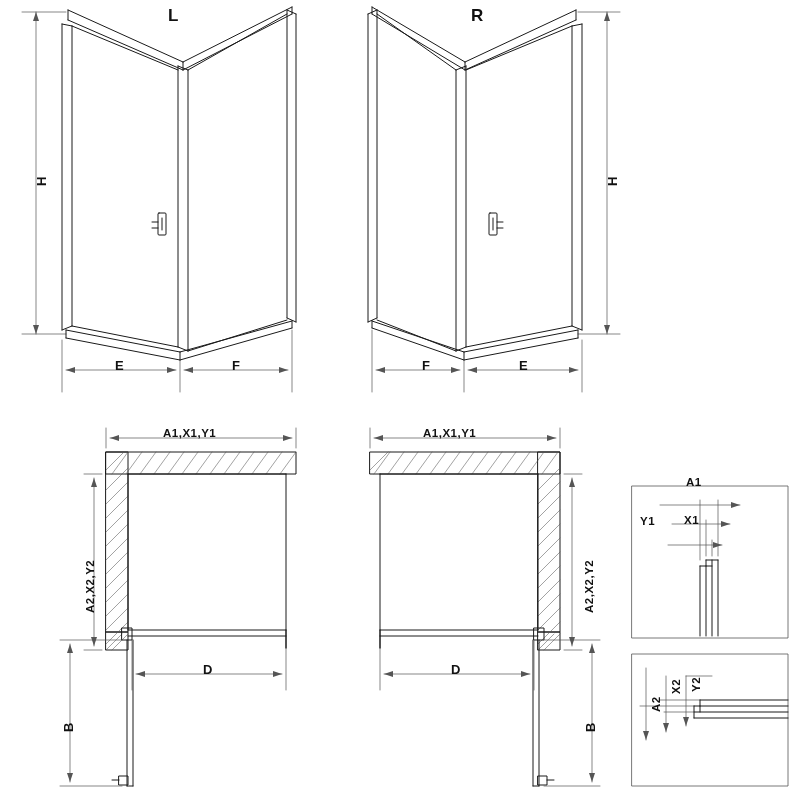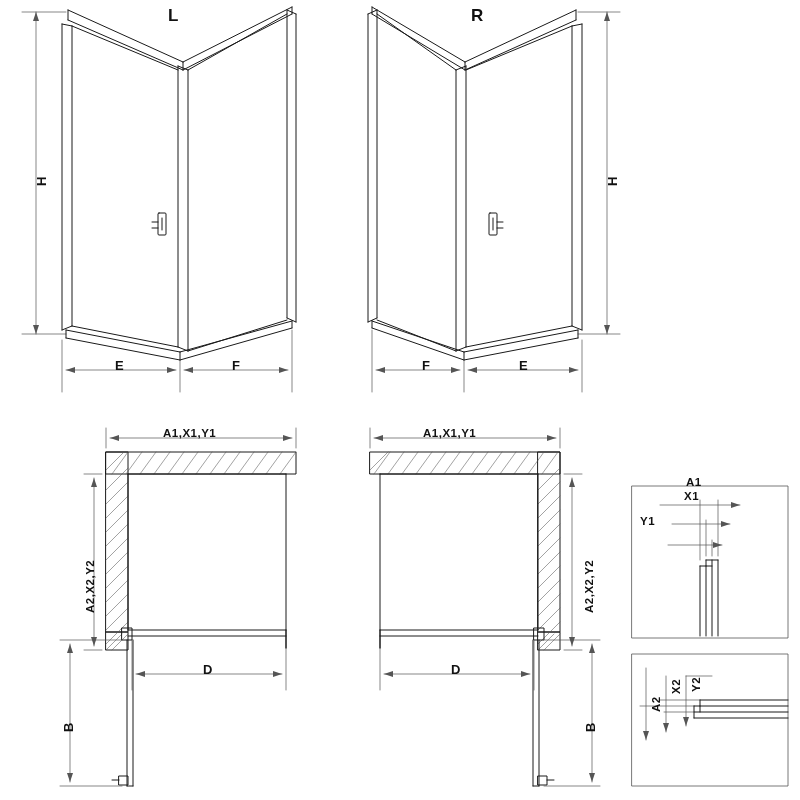--- a/index.html
+++ b/index.html
@@ -375,20 +375,20 @@
 <div class="lbl small rot" style="left:84px;top:613px;">A2,X2,Y2</div>
 <div class="lbl small rot" style="left:583px;top:613px;">A2,X2,Y2</div>
 
 <div class="lbl" style="left:203px;top:662px;">D</div>
 <div class="lbl" style="left:451px;top:662px;">D</div>
 
 <div class="lbl rot" style="left:61px;top:732px;">B</div>
 <div class="lbl rot" style="left:583px;top:732px;">B</div>
 
 <div class="lbl small" style="left:686px;top:476px;">A1</div>
-<div class="lbl small" style="left:684px;top:490px;">X1</div>
+<div class="lbl small" style="left:684px;top:514px;">X1</div>
 <div class="lbl small" style="left:640px;top:515px;">Y1</div>
 
 <div class="lbl small rot" style="left:650px;top:712px;">A2</div>
 <div class="lbl small rot" style="left:670px;top:694px;">X2</div>
 <div class="lbl small rot" style="left:690px;top:692px;">Y2</div>
 
 </div>
 
 </body></html>

